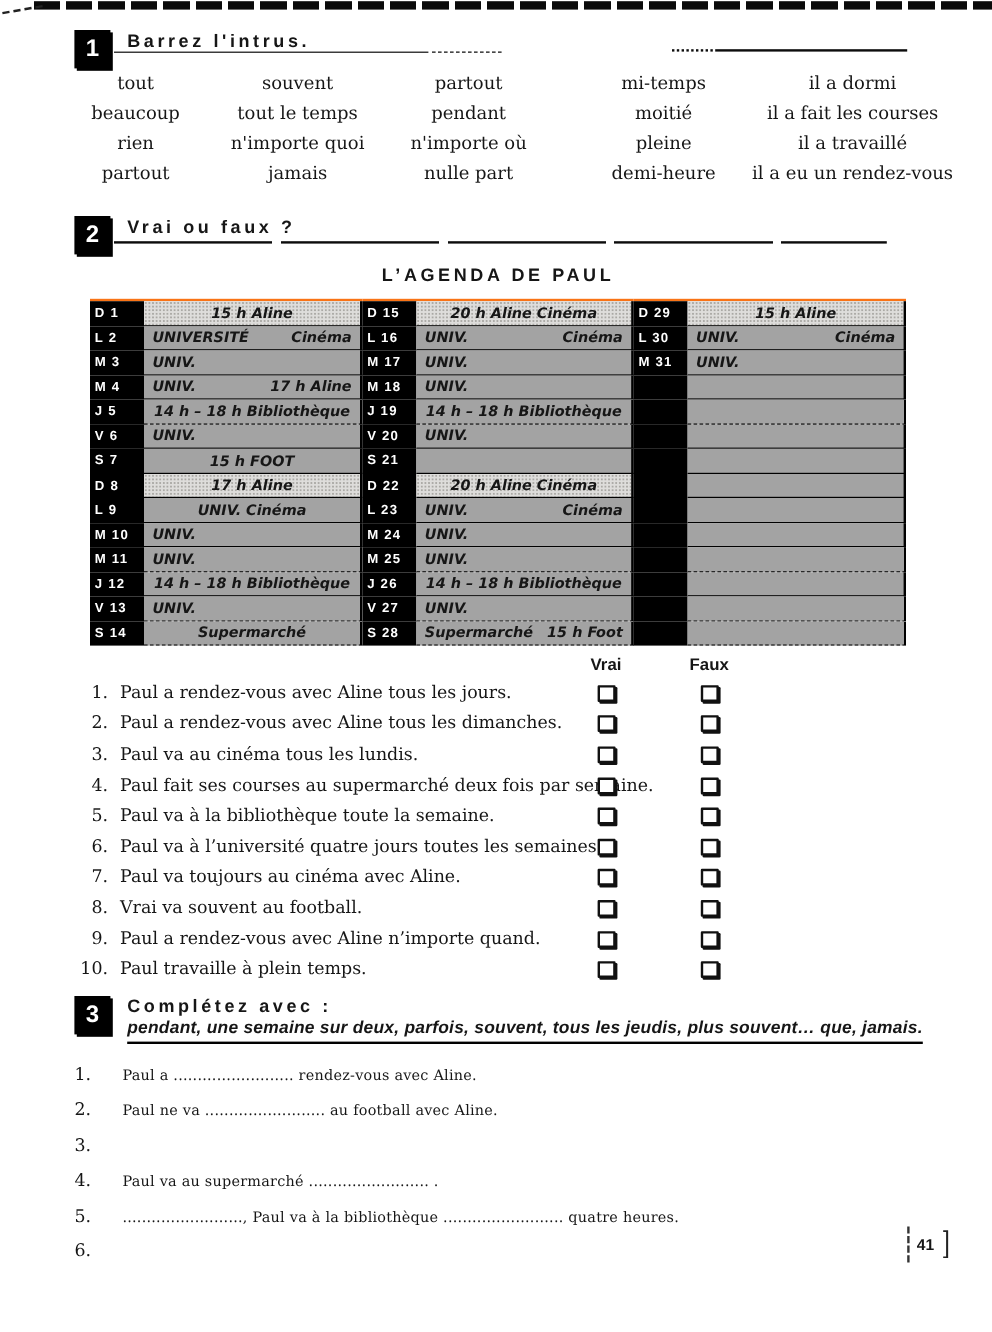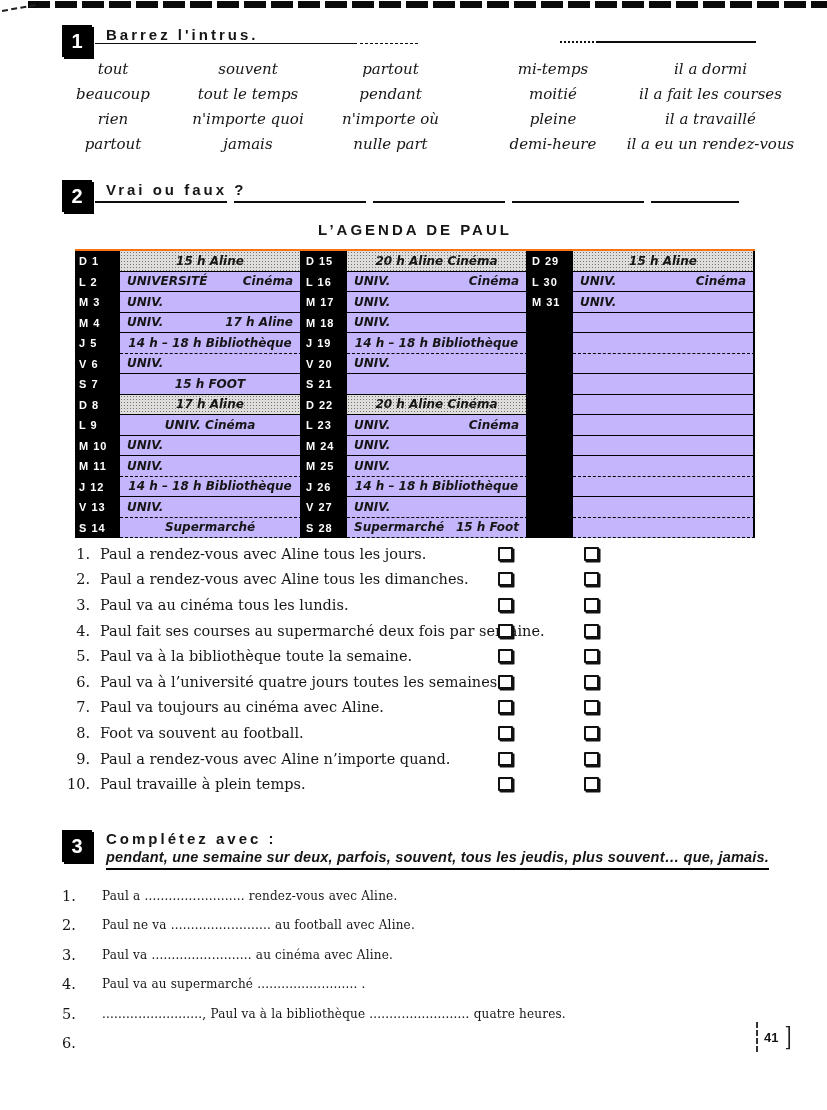--- a/index.html
+++ b/index.html
@@ -36,40 +36,40 @@
   .rule-ex1-dots{top:41px;left:560px;width:34px;border-top:2px dotted #0c0c0c;}
   .rule-ex1-c{top:41px;left:596px;width:160px;border-top:2px solid #0c0c0c;}
   .rule-ex2{
     top:201px;left:95px;width:644px;height:2px;
     background:repeating-linear-gradient(90deg,#0c0c0c 0 132px,transparent 132px 139px);
   }
 
   
   .word-grid{
     position:absolute;top:57px;left:58px;width:710px;
-    display:grid;grid-template-columns:110px 160px 125px 200px 115px;font-style:italic;
+    display:grid;grid-template-columns:110px 160px 125px 200px 115px;
   }
   .word-col{display:flex;flex-direction:column;align-items:center;}
   .word{font-size:15px;line-height:25px;white-space:nowrap;}
 
   
   .agenda-title{
     position:absolute;top:221px;left:75px;width:680px;text-align:center;
     font:bold 15px "Liberation Sans", sans-serif;letter-spacing:3px;
   }
   .agenda{position:absolute;top:249px;left:75px;display:flex;}
   .grp{display:grid;grid-template-columns:45px 1fr;border-top:2px solid #f97316;}
   .grp1{width:227px;} .grp2{width:226px;} .grp3{width:227px;}
   .day{
     background:#000;color:#fff;height:20.5px;display:flex;align-items:center;
     padding-left:4px;font:bold 11px "Liberation Sans", sans-serif;letter-spacing:1px;
     white-space:nowrap;box-sizing:border-box;
   }
   .cell{
-    height:20.5px;box-sizing:border-box;background:#c4b5fd;
+    height:20.5px;box-sizing:border-box;background:#a3a3a3;
     border-bottom:1.6px solid #000;border-right:2px solid #000;
     display:flex;align-items:center;padding:0 7px;
     font:italic bold 12px "DejaVu Sans", sans-serif;white-space:nowrap;overflow:hidden;
   }
   .cell.dashed{border-bottom:1.8px dashed #000;}
   .cell.shaded{
     background-color:#dedddb;
     background-image:radial-gradient(#77756f 24%,transparent 26%);
     background-size:3px 3px;
   }
@@ -329,20 +329,25 @@
         <div class="day"></div>
         <div class="cell"></div>
         <div class="day"></div>
         <div class="cell dashed"></div>
         <div class="day"></div>
         <div class="cell dashed"></div>
       </div>
     </div>
 
   <div class="vf-section">
+    <div class="vf-headrow">
+      <div class="vf-spacer"></div>
+      <div class="vf-col">Vrai</div>
+      <div class="vf-col">Faux</div>
+    </div>
     <div id="stmt-list">
         <div class="stmt-row">
           <div class="stmt-num">1.</div>
           <div class="stmt-text">Paul a rendez-vous avec Aline tous les jours.</div>
           <div class="cbx-col">
             <div class="cbx"></div>
           </div>
           <div class="cbx-col">
             <div class="cbx"></div>
           </div>
@@ -402,21 +407,21 @@
           <div class="stmt-text">Paul va toujours au cinéma avec Aline.</div>
           <div class="cbx-col">
             <div class="cbx"></div>
           </div>
           <div class="cbx-col">
             <div class="cbx"></div>
           </div>
         </div>
         <div class="stmt-row">
           <div class="stmt-num">8.</div>
-          <div class="stmt-text">Foot va souvent au football.</div>
+          <div class="stmt-text">Vrai va souvent au football.</div>
           <div class="cbx-col">
             <div class="cbx"></div>
           </div>
           <div class="cbx-col">
             <div class="cbx"></div>
           </div>
         </div>
         <div class="stmt-row">
           <div class="stmt-num">9.</div>
           <div class="stmt-text">Paul a rendez-vous avec Aline n’importe quand.</div>
@@ -451,21 +456,20 @@
       <div class="ex3-row">
         <div class="ex3-num">1.</div>
         <div class="ex3-text">Paul a ......................... rendez-vous avec Aline.</div>
       </div>
       <div class="ex3-row">
         <div class="ex3-num">2.</div>
         <div class="ex3-text">Paul ne va ......................... au football avec Aline.</div>
       </div>
       <div class="ex3-row">
         <div class="ex3-num">3.</div>
-        <div class="ex3-text">Paul va ......................... au cinéma avec Aline.</div>
       </div>
       <div class="ex3-row">
         <div class="ex3-num">4.</div>
         <div class="ex3-text">Paul va au supermarché ......................... .</div>
       </div>
       <div class="ex3-row">
         <div class="ex3-num">5.</div>
         <div class="ex3-text">........................., Paul va à la bibliothèque ......................... quatre heures.</div>
       </div>
       <div class="ex3-row">

